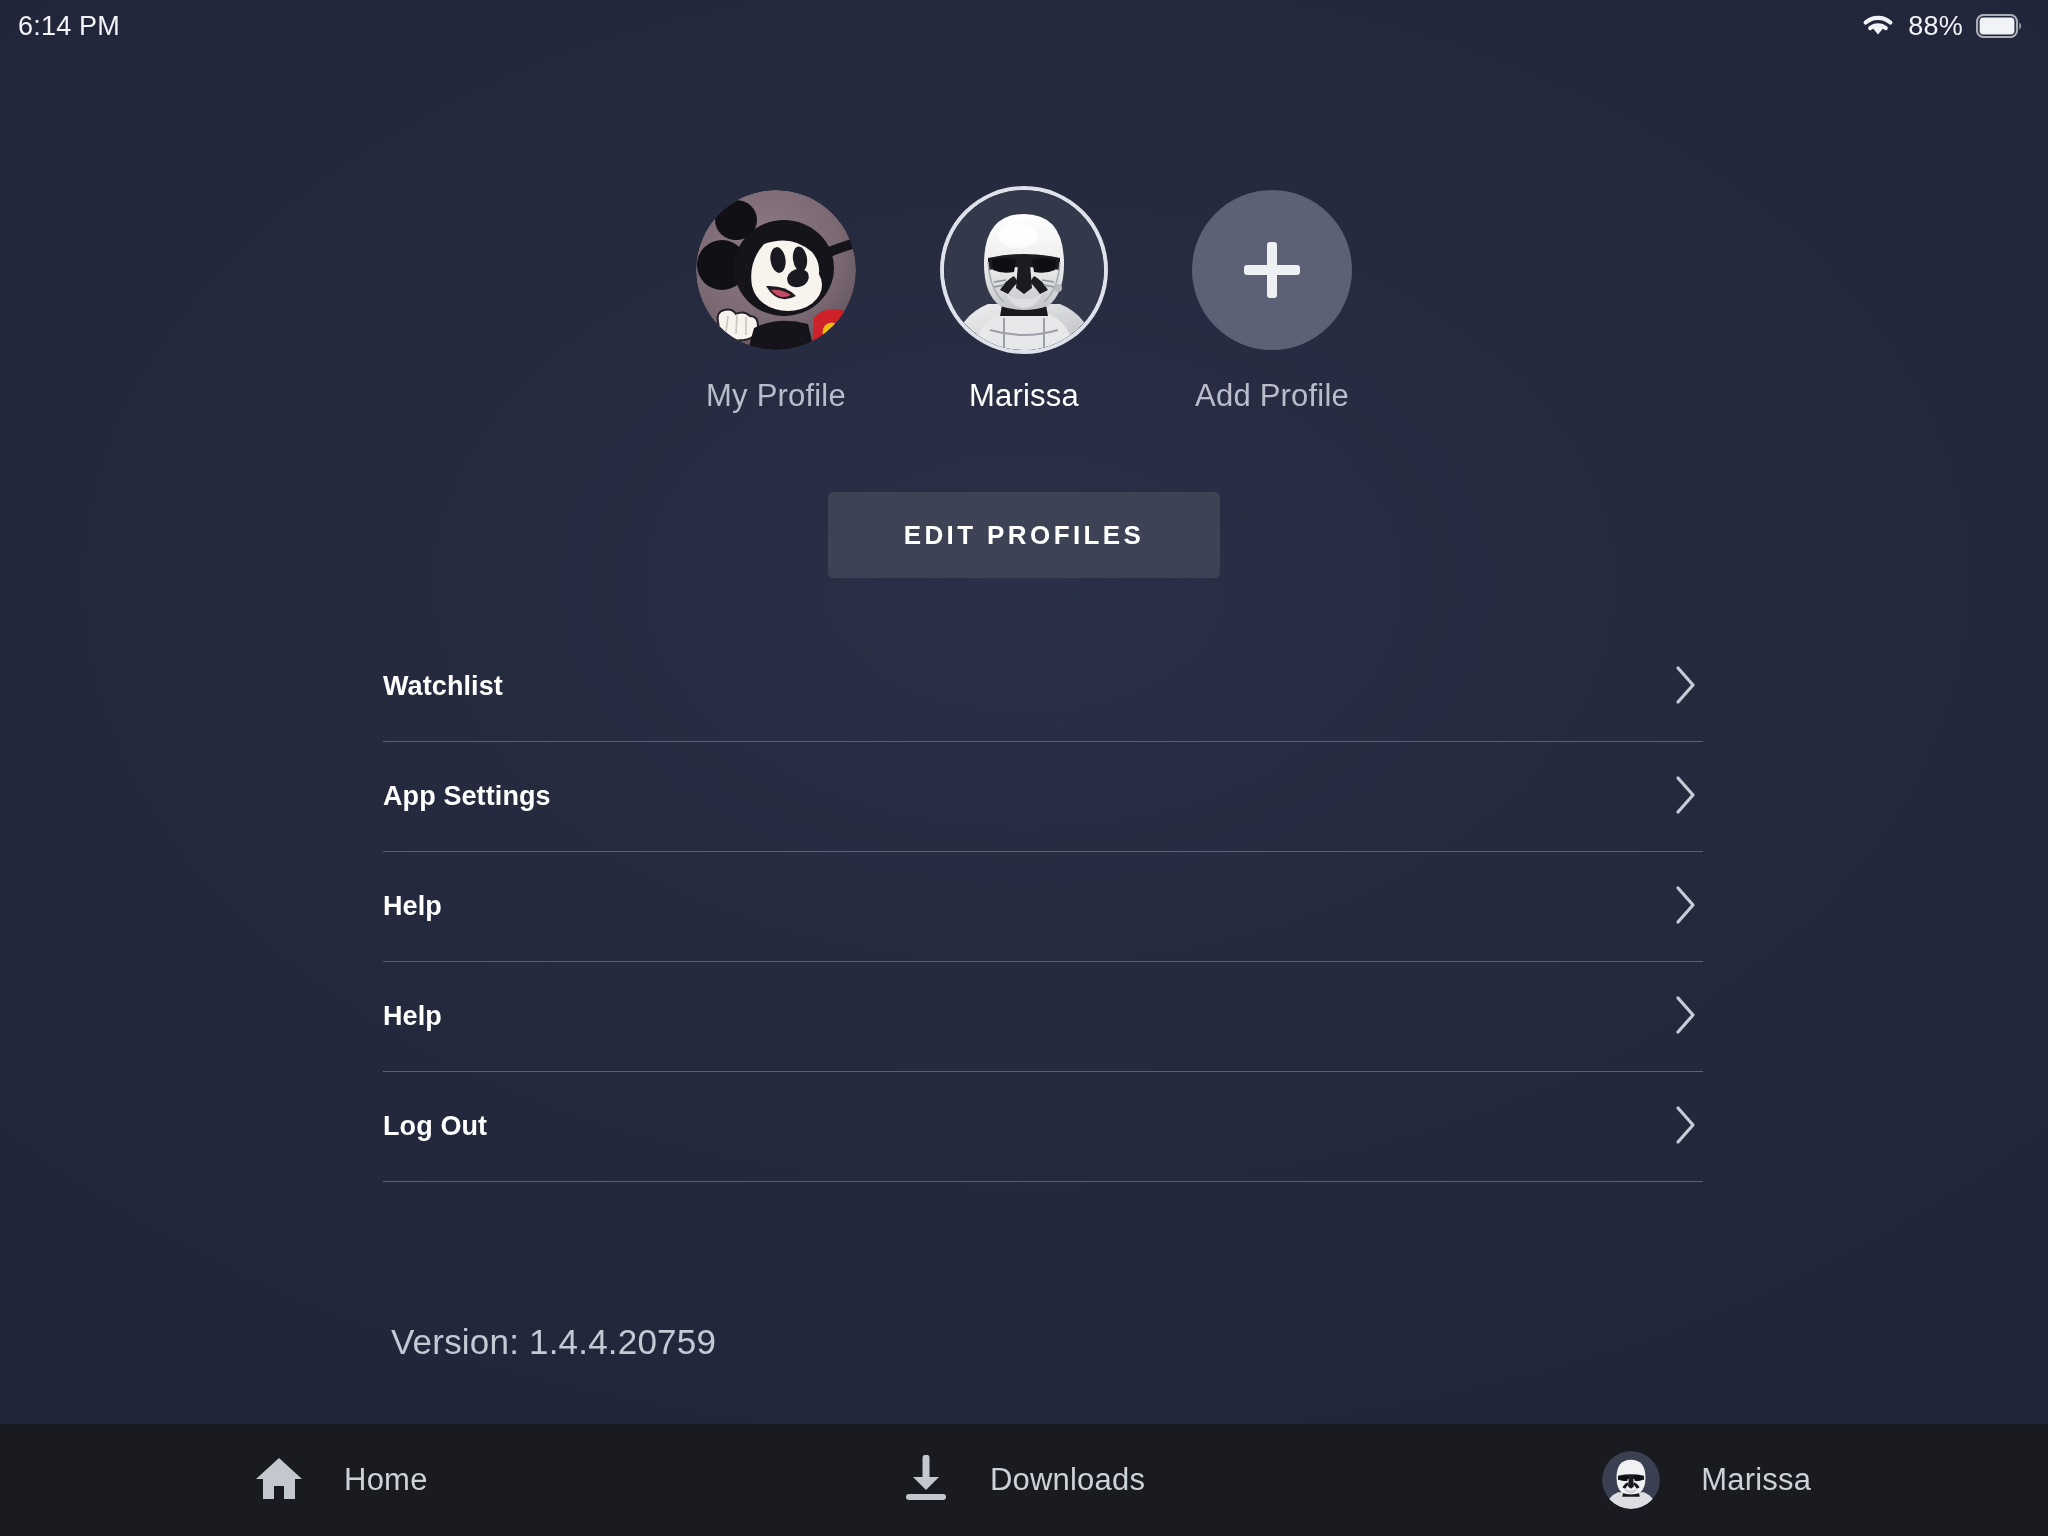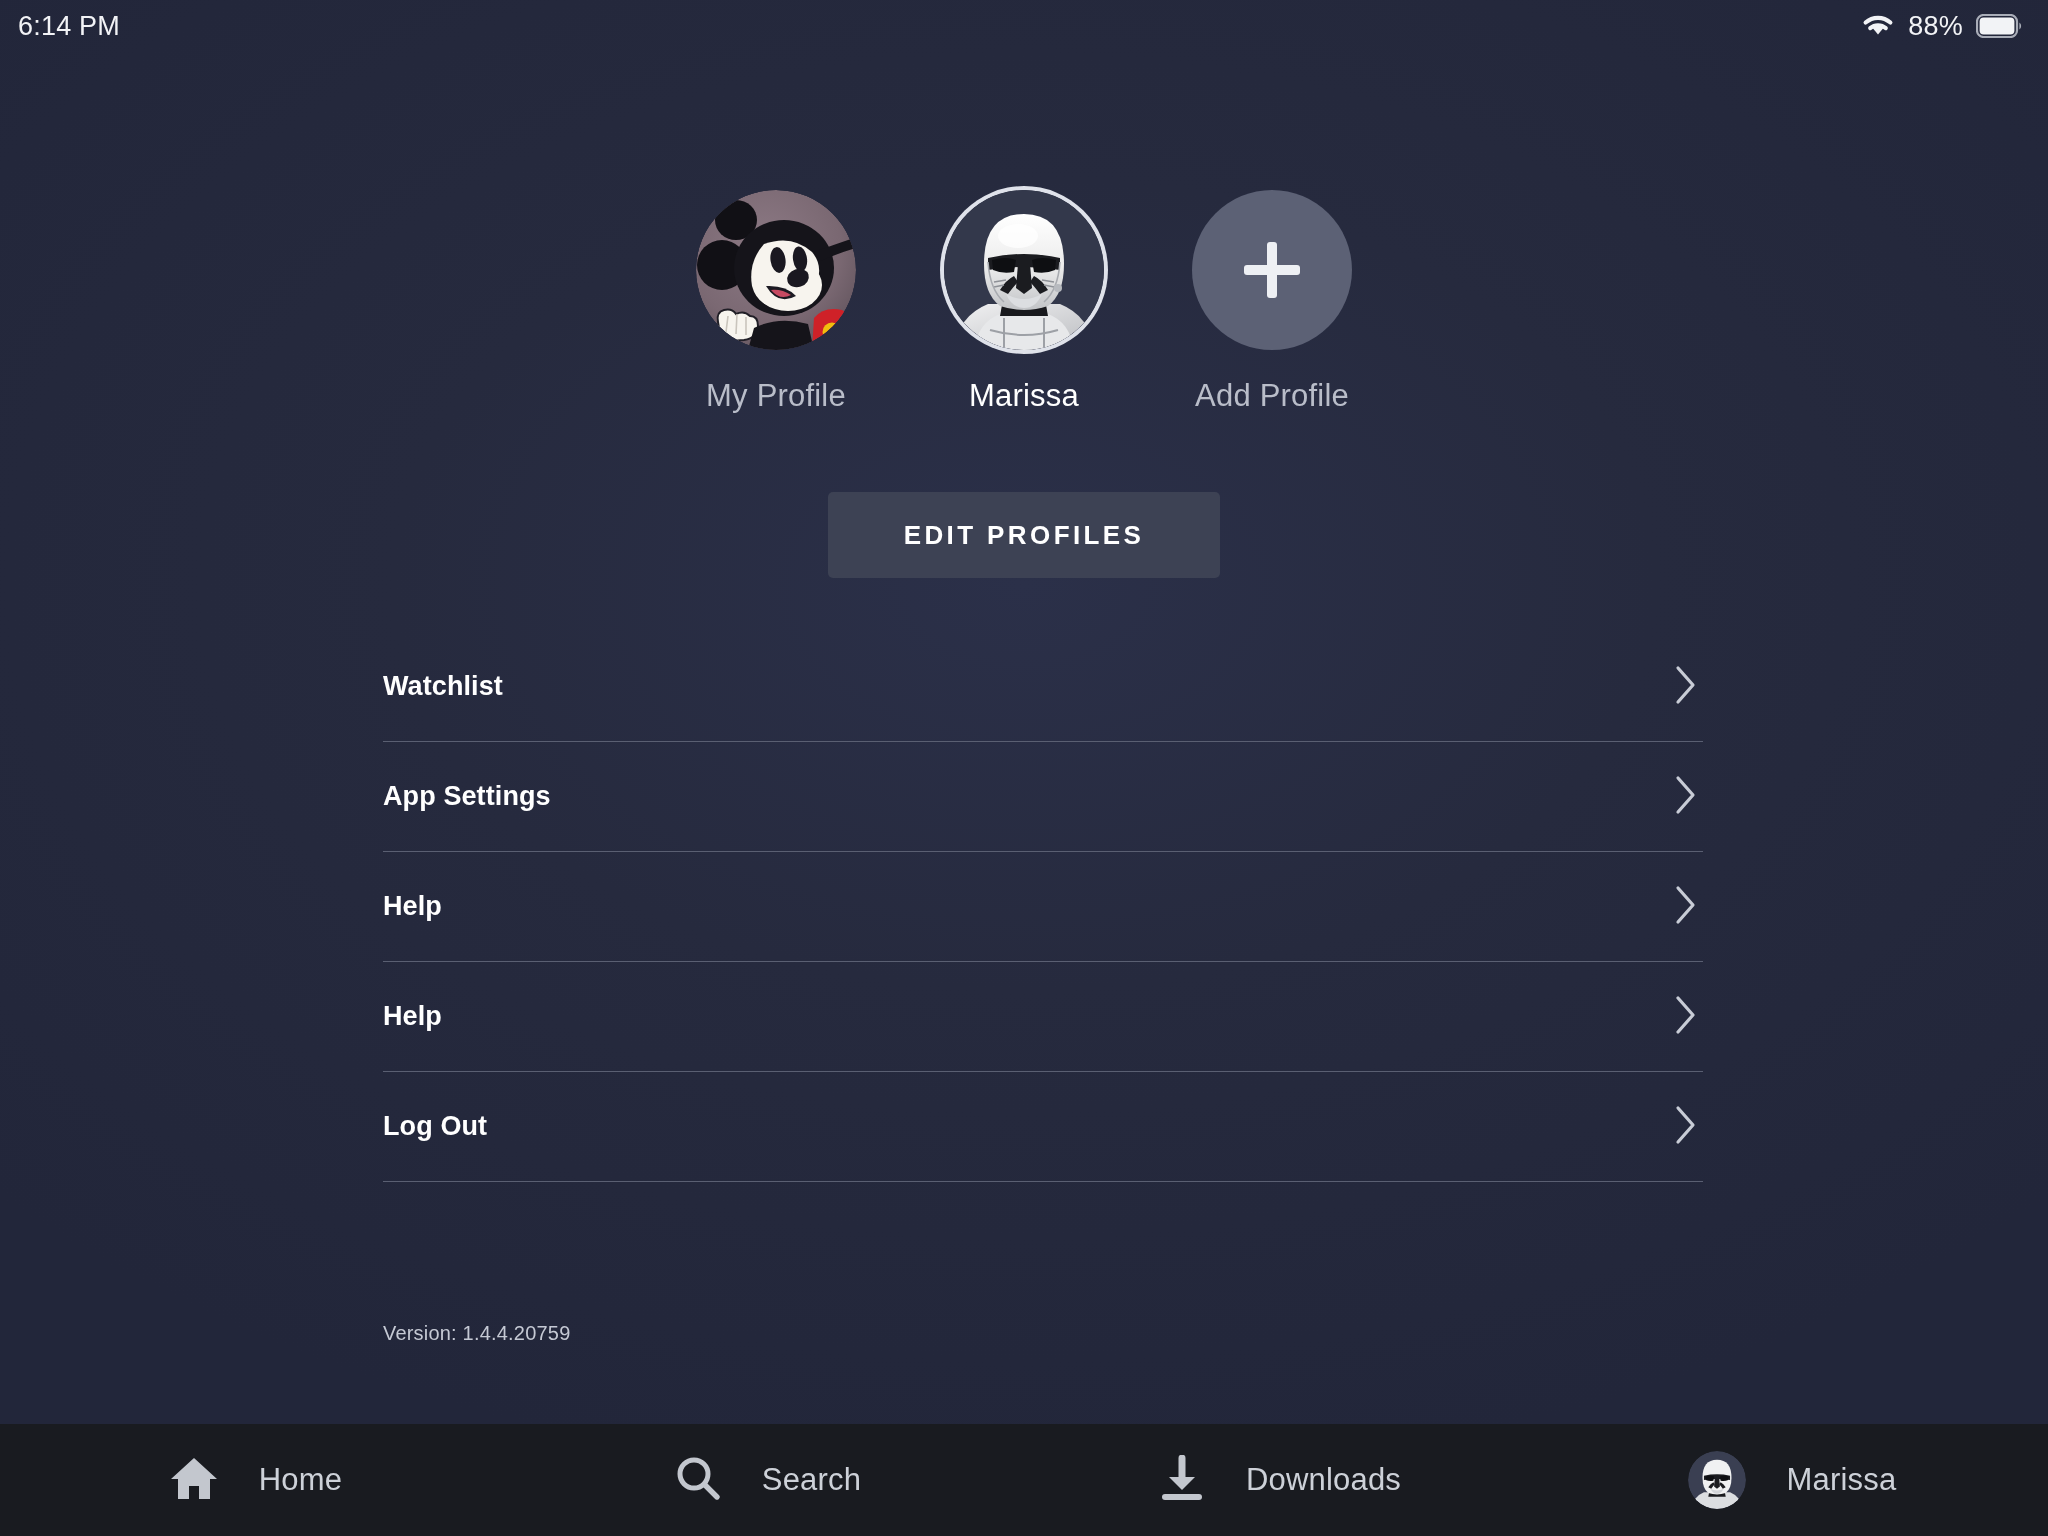--- a/index.html
+++ b/index.html
@@ -162,22 +162,22 @@
     letter-spacing: 0.1px;
   }
   .menu-chevron {
     margin-right: 6px;
     display: block;
   }
 
   #version-text {
     position: absolute;
     top: 1322px;
-    left: 383px;
-    font-size: 20px;
+    left: 391px;
+    font-size: 35px;
     color: #c5c9d4;
     font-weight: 400;
     letter-spacing: 0.2px;
     z-index: 10;
   }
 
   
   #tab-bar {
     position: absolute;
     left: 0;
@@ -422,29 +422,20 @@
 
     <div class="tab-item">
       <span class="tab-icon">
         <svg width="48" height="46" viewBox="0 0 48 46">
           <path d="M24 3 L47 24 L40 24 L40 44 L29 44 L29 31 L19 31 L19 44 L8 44 L8 24 L1 24 Z" fill="#c3c7ce"></path>
         </svg>
       </span>
       <span class="tab-label">Home</span>
     </div>
 
-    <div class="tab-item">
-      <span class="tab-icon">
-        <svg width="46" height="46" viewBox="0 0 46 46">
-          <circle cx="19" cy="19" r="14" stroke="#c3c7ce" stroke-width="5" fill="none"></circle>
-          <path d="M29.5 29.5 L42 42" stroke="#c3c7ce" stroke-width="5.4" stroke-linecap="round"></path>
-        </svg>
-      </span>
-      <span class="tab-label">Search</span>
-    </div>
 
     <div class="tab-item">
       <span class="tab-icon">
         <svg width="46" height="46" viewBox="0 0 46 46">
           <path d="M23 3 L23 28" stroke="#c3c7ce" stroke-width="7" stroke-linecap="round"></path>
           <path d="M10 22 L23 35 L36 22 Z" fill="#c3c7ce"></path>
           <path d="M6 42 L40 42" stroke="#c3c7ce" stroke-width="6" stroke-linecap="round"></path>
         </svg>
       </span>
       <span class="tab-label">Downloads</span>

